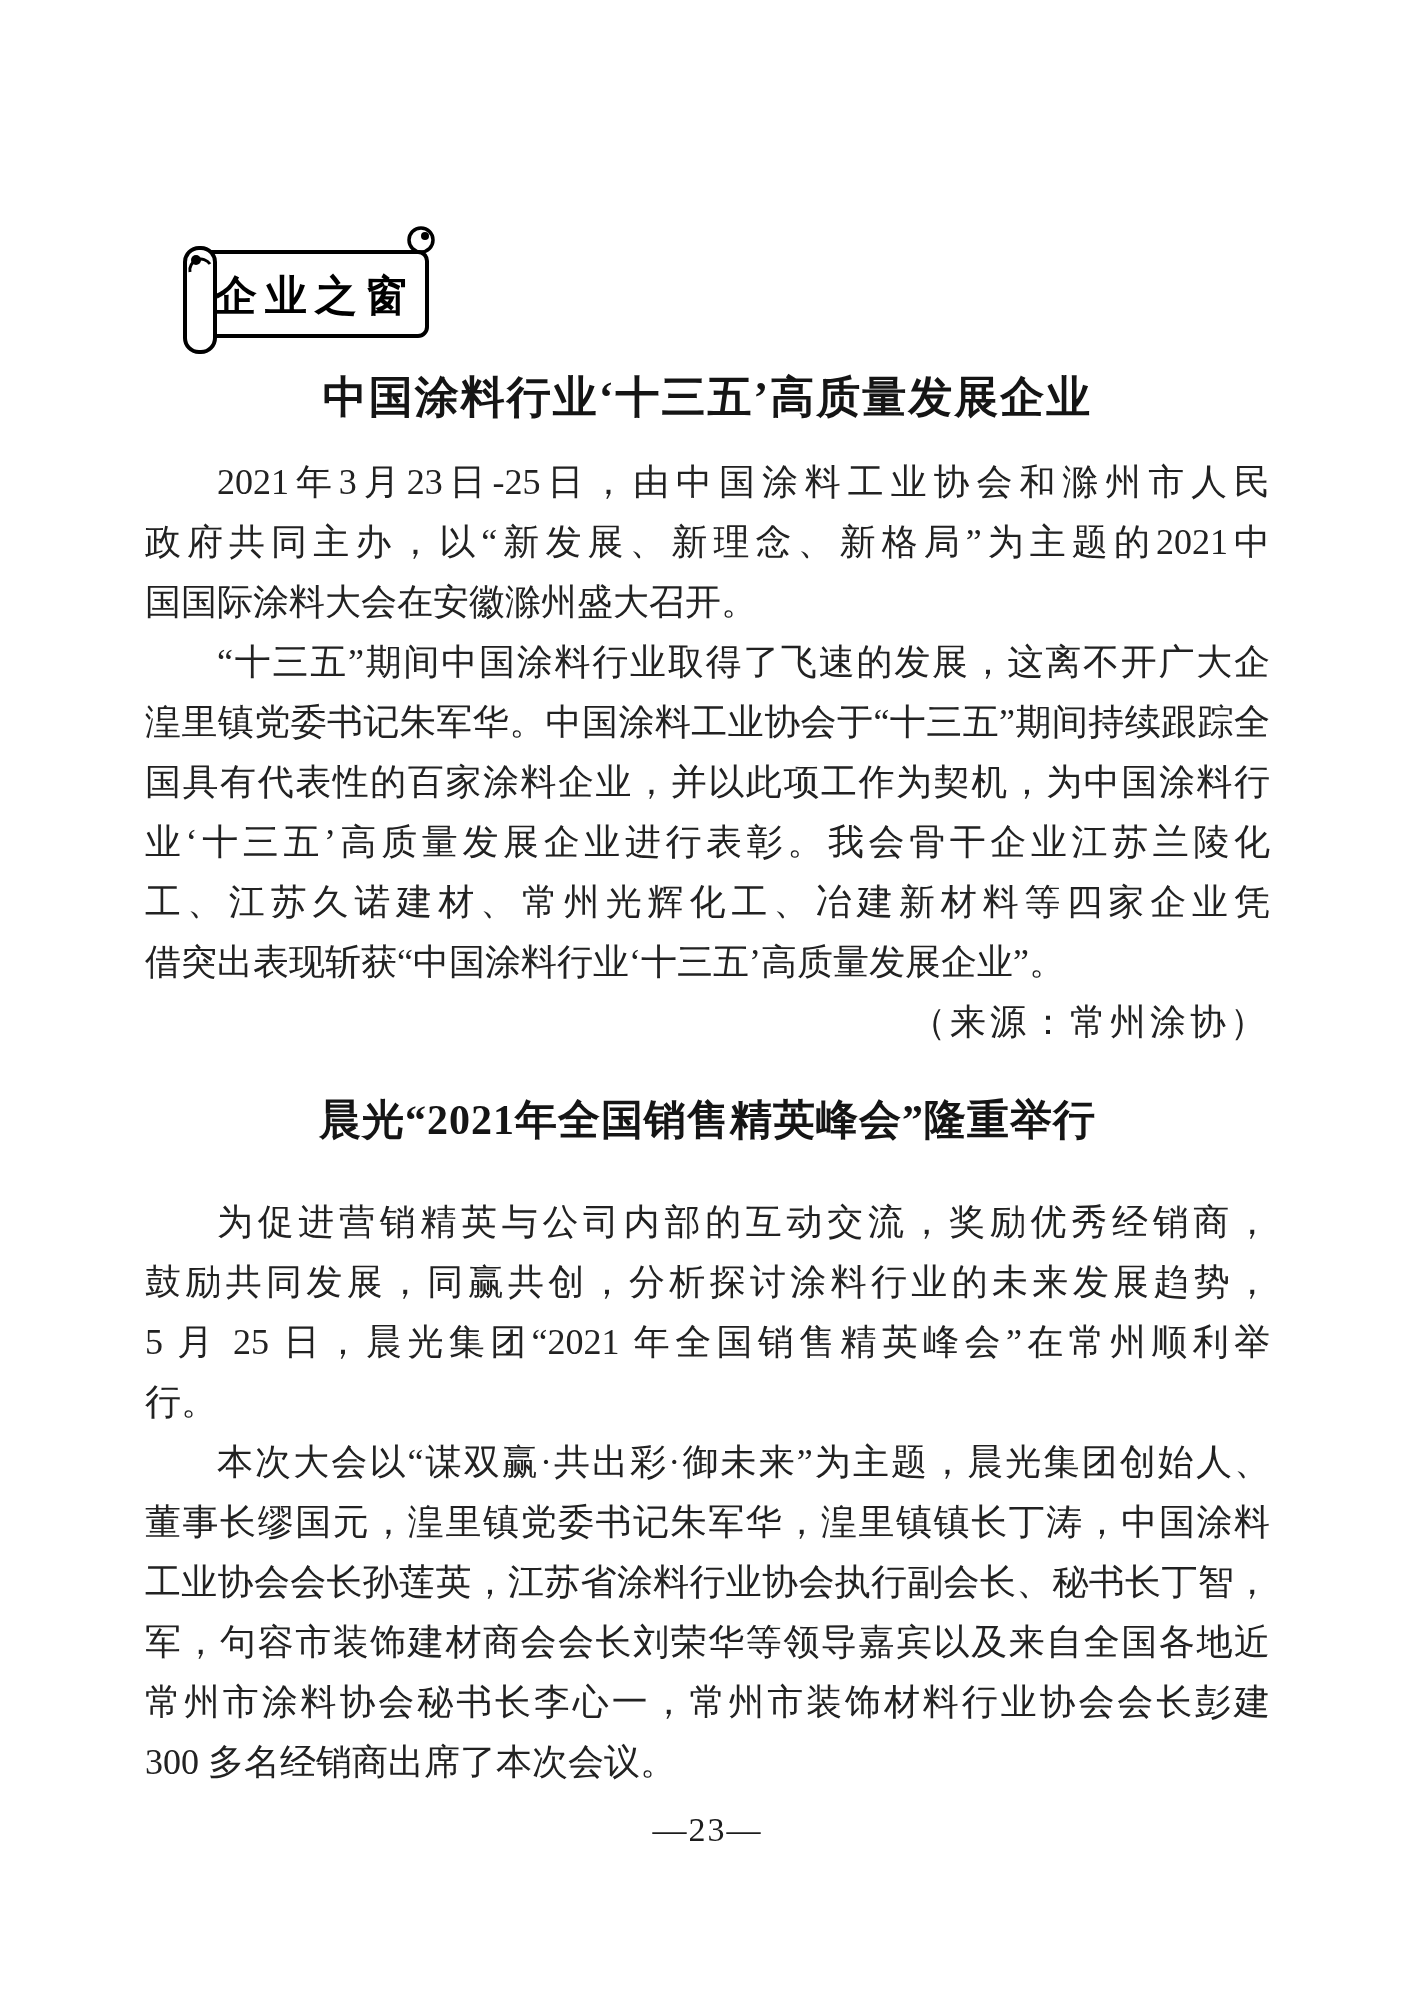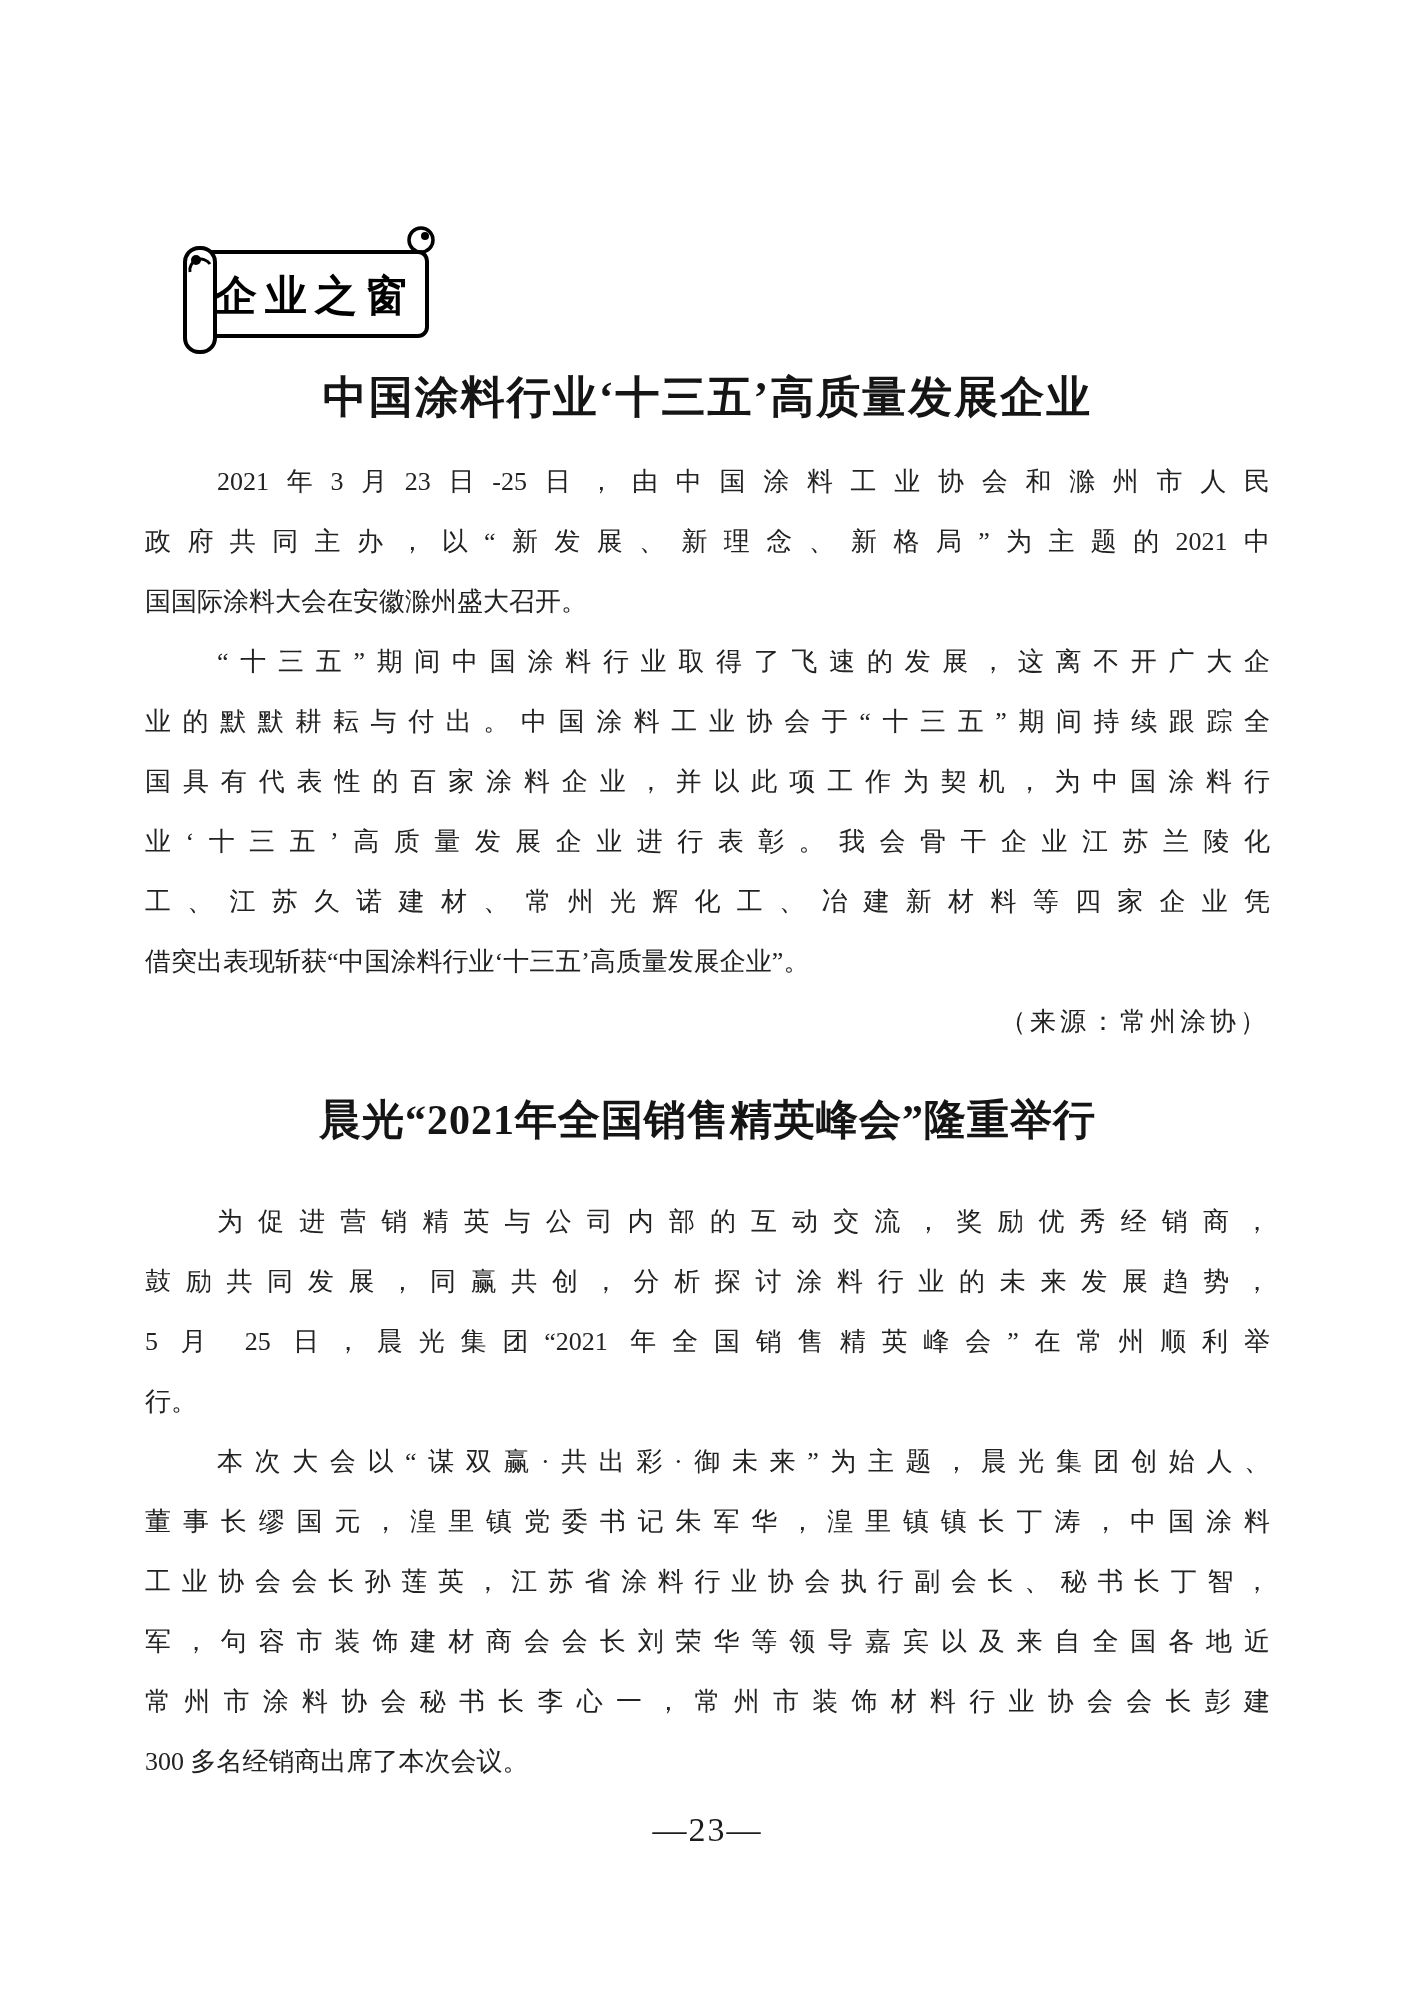--- a/index.html
+++ b/index.html
@@ -33,21 +33,21 @@
     text-align: center;
     font-weight: 700; color: #151515;
     white-space: nowrap; overflow: hidden;
   }
   #title-0 { top: 368px; font-size: 44px; letter-spacing: 2px; }
   #title-1 { top: 1092px; font-size: 42px; letter-spacing: 1px; text-align: center; }
 
   
   .article-body {
     position: absolute; left: 145px; width: 1125px;
-    font-size: 26px; color: #222;
+    font-size: 36px; color: #222;
   }
   #body-0 { top: 452px; }
   #body-1 { top: 1192px; }
   .article-body .line {
     height: 60px; line-height: 60px;
     text-align: justify; text-align-last: justify;
     text-justify: inter-character;
     white-space: nowrap; overflow: hidden;
   }
   .article-body .line.first { text-indent: 72px; }
@@ -83,21 +83,21 @@
   </svg>
   <div class="banner-label">企业之窗</div>
 </div>
 
 <div class="article-title" id="title-0">中国涂料行业‘十三五’高质量发展企业</div>
 <div class="article-body" id="body-0">
     <div class="line first">2021年3月23日-25日，由中国涂料工业协会和滁州市人民</div>
     <div class="line">政府共同主办，以“新发展、新理念、新格局”为主题的2021中</div>
     <div class="line last">国国际涂料大会在安徽滁州盛大召开。</div>
     <div class="line first">“十三五”期间中国涂料行业取得了飞速的发展，这离不开广大企</div>
-    <div class="line">业的默默耕耘与付出。中国涂料工业协会于“十三五”期间持续跟踪全</div>
+    <div class="line">湟里镇党委书记朱军华。中国涂料工业协会于“十三五”期间持续跟踪全</div>
     <div class="line">国具有代表性的百家涂料企业，并以此项工作为契机，为中国涂料行</div>
     <div class="line">业‘十三五’高质量发展企业进行表彰。我会骨干企业江苏兰陵化</div>
     <div class="line">工、江苏久诺建材、常州光辉化工、冶建新材料等四家企业凭</div>
     <div class="line last">借突出表现斩获“中国涂料行业‘十三五’高质量发展企业”。</div>
     <div class="line source">（来源：常州涂协）</div>
   </div>
 
 <div class="article-title" id="title-1">晨光“2021年全国销售精英峰会”隆重举行</div>
 <div class="article-body" id="body-1">
     <div class="line first">为促进营销精英与公司内部的互动交流，奖励优秀经销商，</div>

